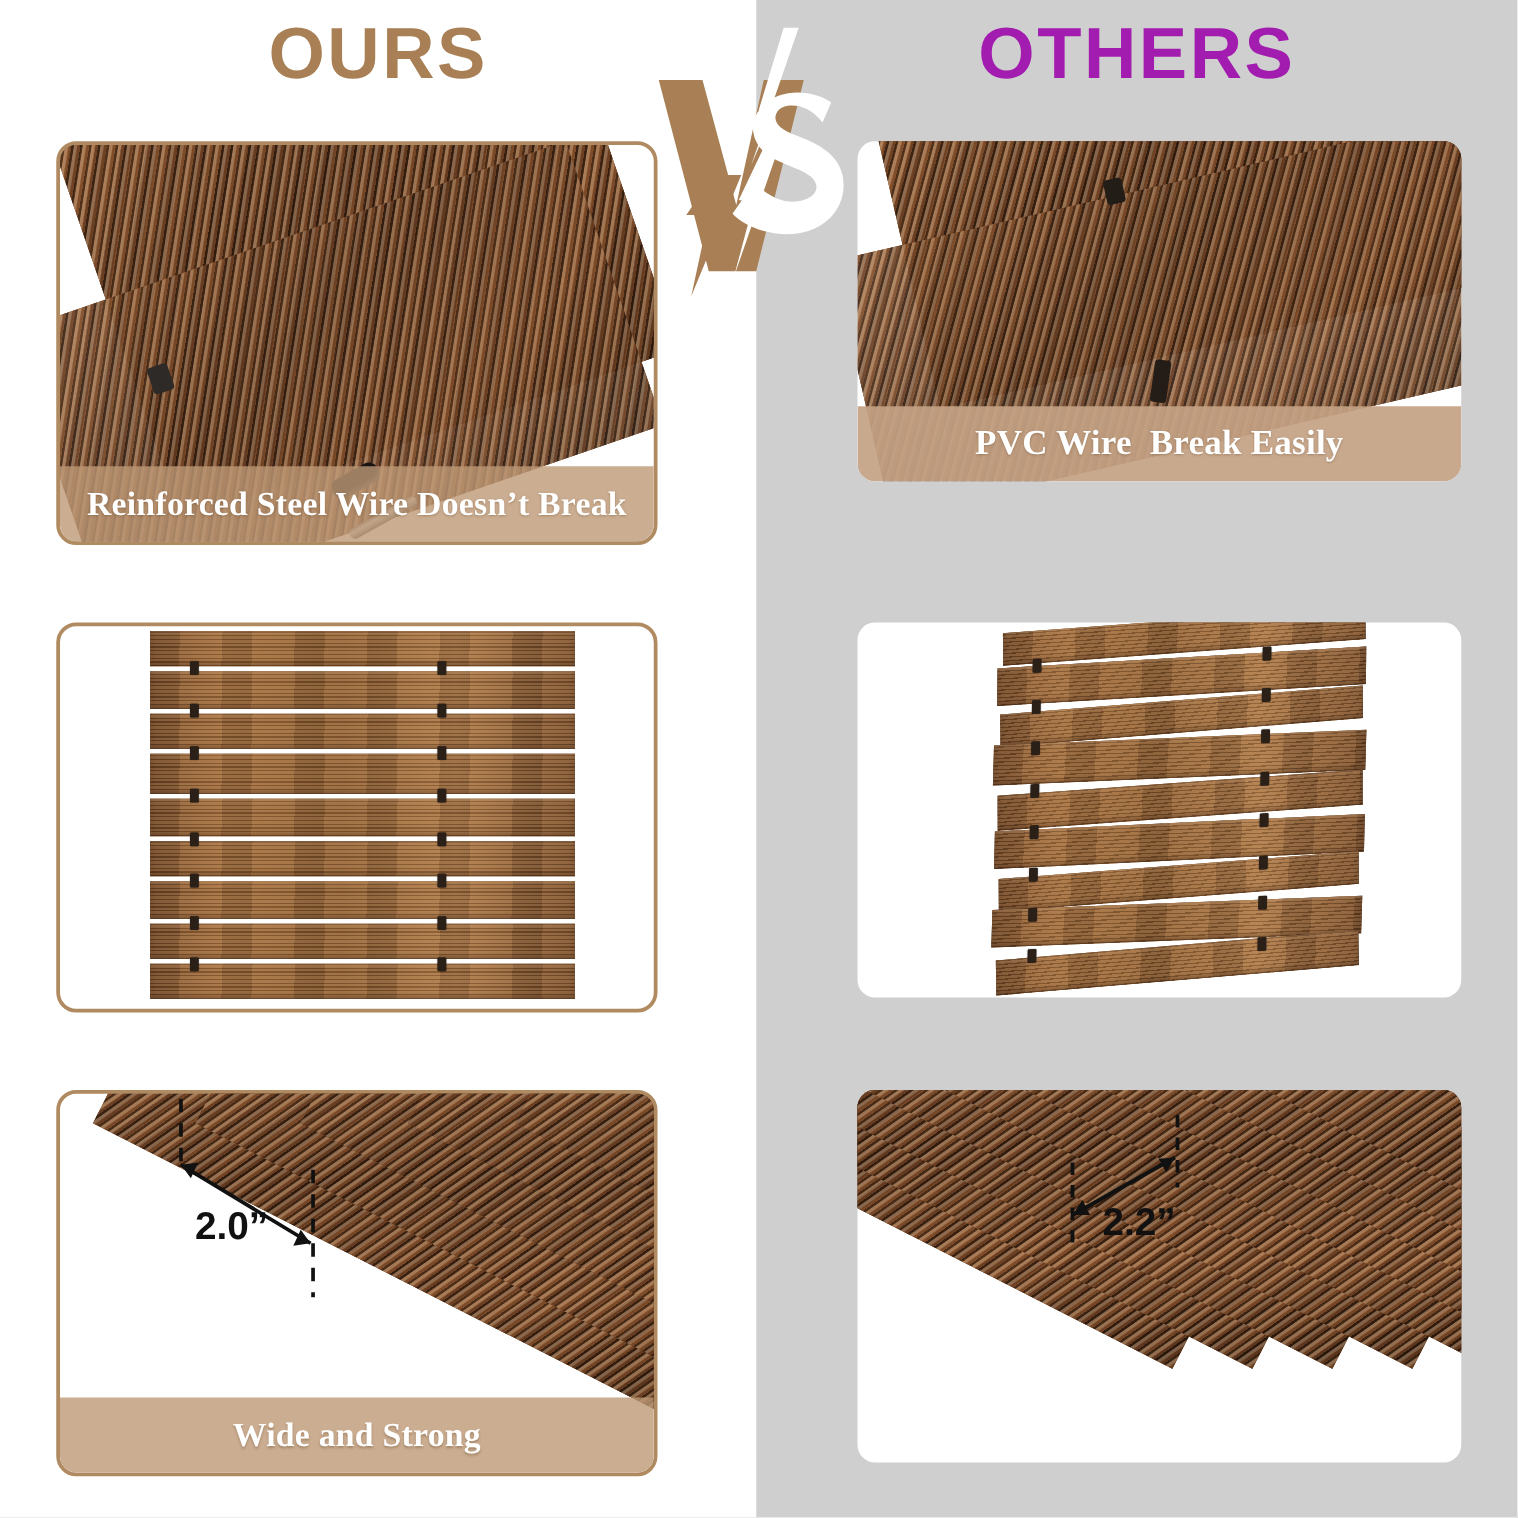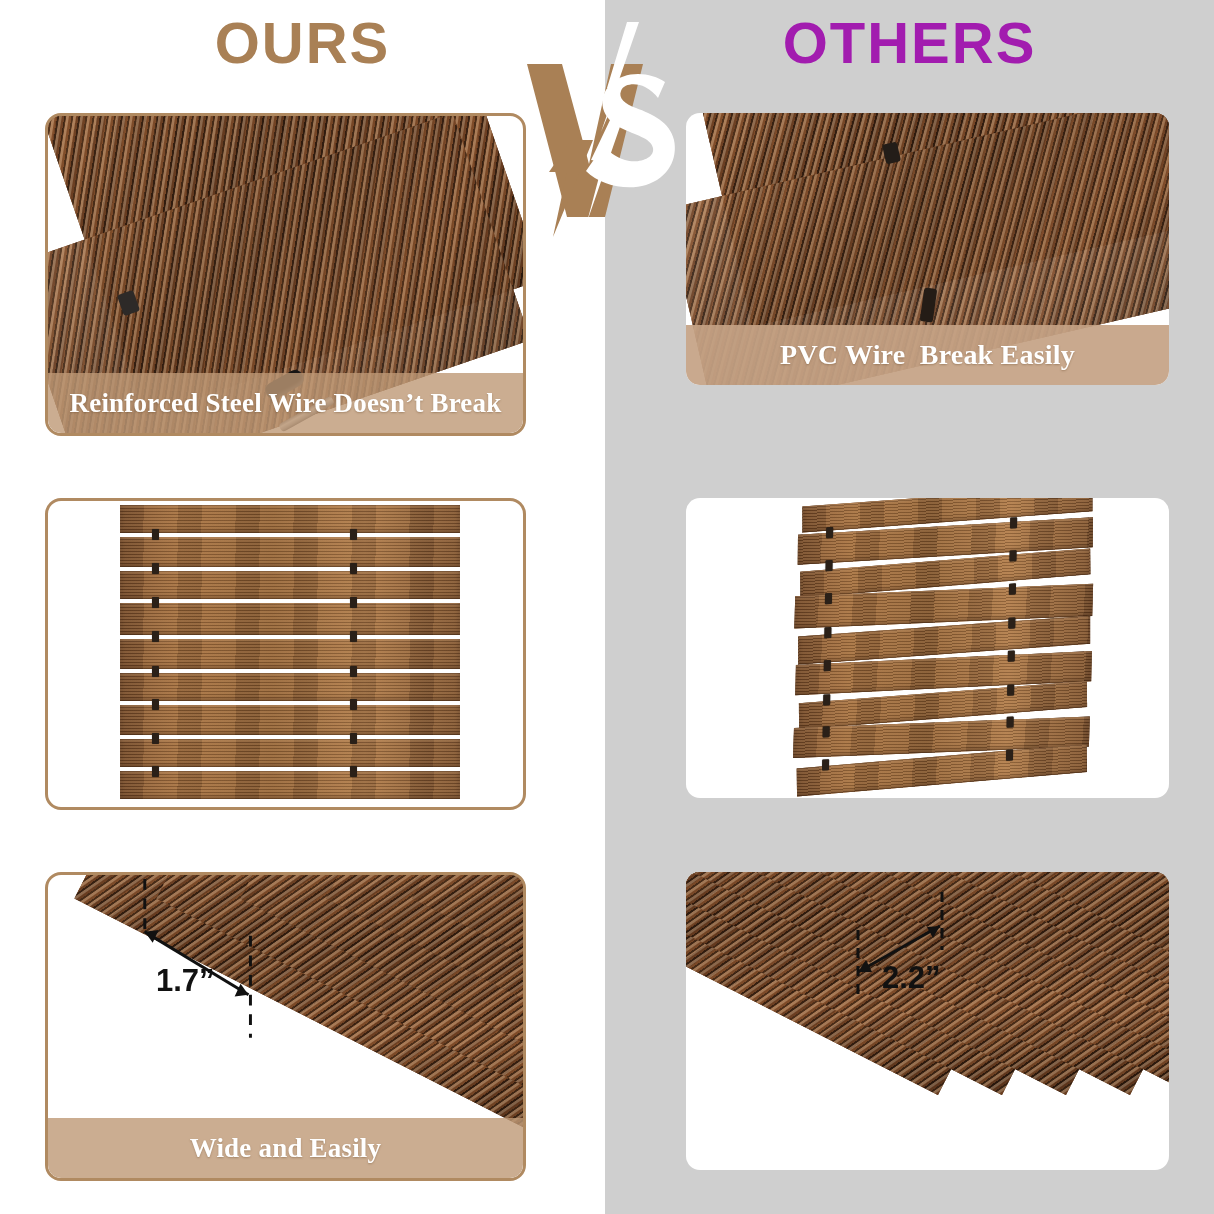--- a/index.html
+++ b/index.html
@@ -284,24 +284,24 @@
       <div class="wood-diag" style="left:408px;top:-62px;width:520px;height:96px;transform:rotate(27deg);transform-origin:top left;"></div>
 
       <div class="measure">
         <svg viewBox="0 0 481 309" preserveAspectRatio="none" xmlns="http://www.w3.org/2000/svg">
           <line x1="98" y1="4" x2="98" y2="64" stroke="#111" stroke-width="3" stroke-dasharray="11,9"></line>
           <line x1="205" y1="62" x2="205" y2="166" stroke="#111" stroke-width="3" stroke-dasharray="11,9"></line>
           <line x1="98" y1="58" x2="203" y2="122" stroke="#111" stroke-width="3"></line>
           <polygon points="98,58 112,56 106,69" fill="#111"></polygon>
           <polygon points="203,122 189,124 195,111" fill="#111"></polygon>
         </svg>
-        <div class="mlabel" style="left:108px;top:88px;">1.7”</div>
+        <div class="mlabel" style="left:108px;top:88px;">2.0”</div>
       </div>
     </div>
-    <div class="caption">Wide and Easily</div>
+    <div class="caption">Wide and Strong</div>
   </div>
 
   <div class="card card-right" id="card-r3">
     <div class="photo">
       <div class="wood-diag" style="left:-160px;top:-70px;width:500px;height:74px;transform:rotate(27deg);transform-origin:top left;"></div>
       <div class="wood-diag" style="left:-96px;top:-70px;width:500px;height:74px;transform:rotate(27deg);transform-origin:top left;"></div>
       <div class="wood-diag" style="left:-32px;top:-70px;width:500px;height:74px;transform:rotate(27deg);transform-origin:top left;"></div>
       <div class="wood-diag" style="left:32px;top:-70px;width:500px;height:74px;transform:rotate(27deg);transform-origin:top left;"></div>
       <div class="wood-diag" style="left:96px;top:-70px;width:500px;height:74px;transform:rotate(27deg);transform-origin:top left;"></div>
       <div class="wood-diag" style="left:160px;top:-70px;width:500px;height:74px;transform:rotate(27deg);transform-origin:top left;"></div>

